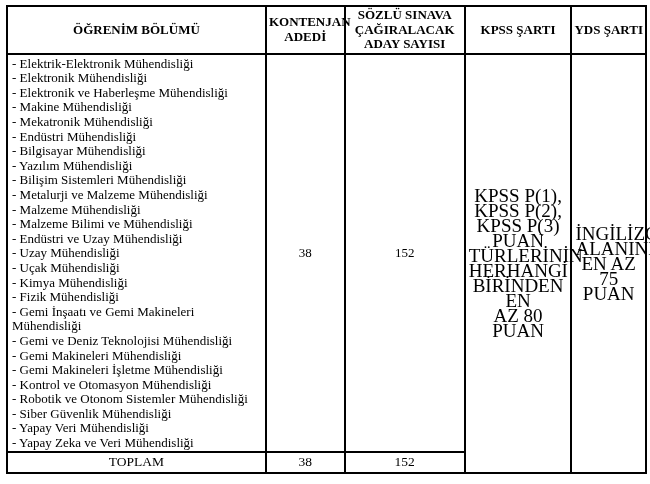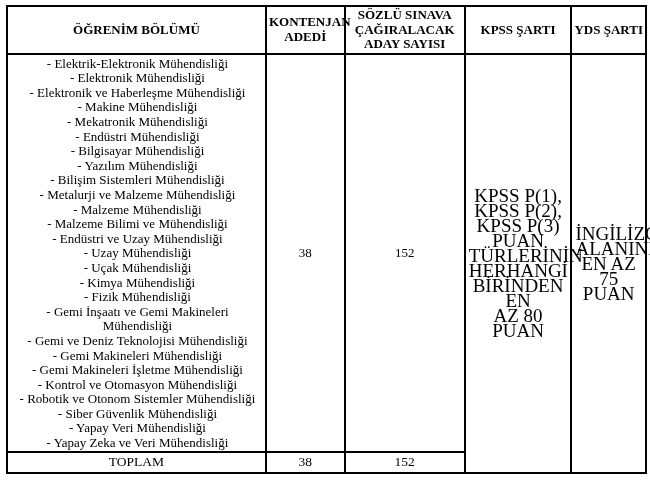--- a/index.html
+++ b/index.html
@@ -39,21 +39,21 @@
     font-size: 13px;
     font-weight: bold;
     text-align: center;
     vertical-align: middle;
     line-height: 1.12;
     padding: 1px 2px;
   }
   td.dept-cell {
     height: 395px;
     vertical-align: top;
-    text-align: center;
+    text-align: left;
     padding: 2px 2px 0 4px;
     font-size: 13px;
   }
   .dept-line {
     line-height: 14.6px;
   }
   td.num-cell {
     text-align: center;
     vertical-align: middle;
     font-size: 13px;

